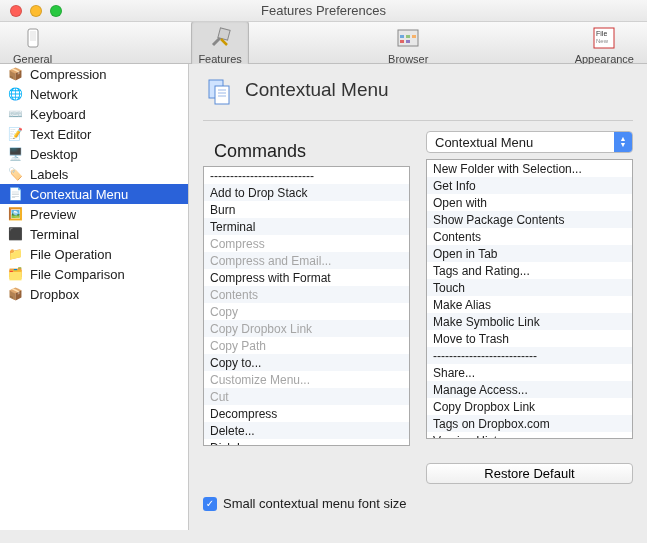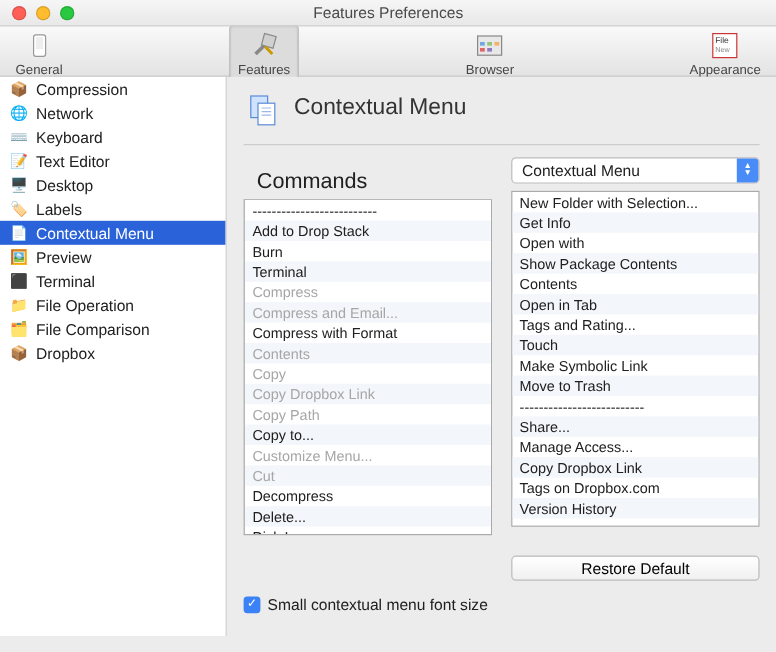--- a/index.html
+++ b/index.html
@@ -277,20 +277,21 @@
         </div>
         <div class="listbox" id="menu-list">
             <div class="listrow">New Folder with Selection...</div>
             <div class="listrow">Get Info</div>
             <div class="listrow">Open with</div>
             <div class="listrow">Show Package Contents</div>
             <div class="listrow">Contents</div>
             <div class="listrow">Open in Tab</div>
             <div class="listrow">Tags and Rating...</div>
             <div class="listrow">Touch</div>
+            <div class="listrow">Make Alias</div>
             <div class="listrow">Make Symbolic Link</div>
             <div class="listrow">Move to Trash</div>
             <div class="listrow">--------------------------</div>
             <div class="listrow">Share...</div>
             <div class="listrow">Manage Access...</div>
             <div class="listrow">Copy Dropbox Link</div>
             <div class="listrow">Tags on Dropbox.com</div>
             <div class="listrow">Version History</div>
           </div>
         <button class="restore-btn">Restore Default</button>

